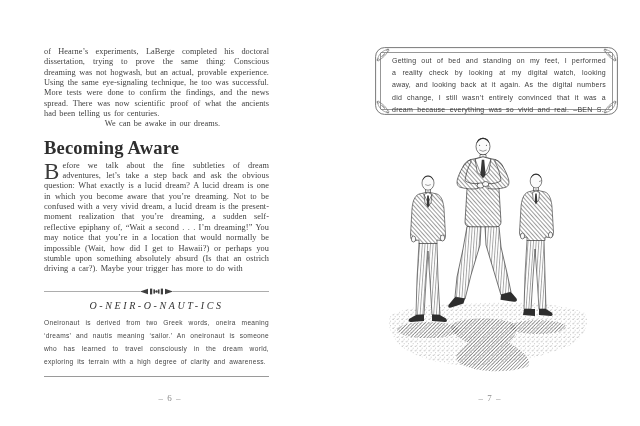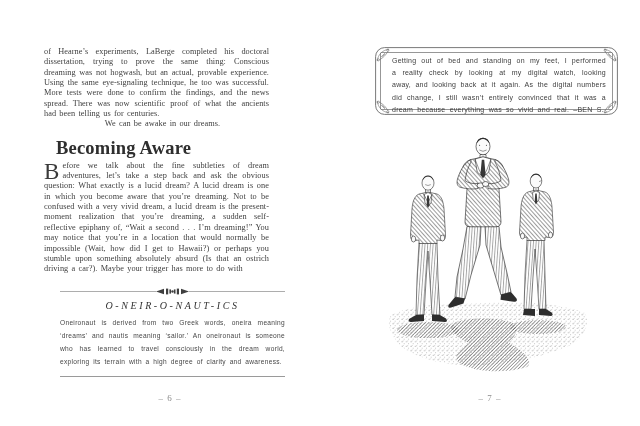--- a/index.html
+++ b/index.html
@@ -8,27 +8,27 @@
     overflow:hidden; font-family:"Liberation Serif", serif; color:#3b3b3b;
   }
   
   .left-col { position:absolute; left:44px; top:47px; width:225px; height:240px; overflow:hidden; }
   .body-text {
     margin:0; font-size:8.3px; line-height:10.35px; text-align:justify;
     word-spacing:1.1px; letter-spacing:0.05px; color:#3e3e3e;
   }
   .indent { text-indent:12px; text-align:center; }
   .heading {
-    margin:8px 0 3px 12px; font-size:18.5px; line-height:20px; font-weight:700;
+    margin:8px 0 3px 0; font-size:18.5px; line-height:20px; font-weight:700;
     color:#2e2e2e; letter-spacing:0.2px;font-family:Liberation Serif, serif;
   }
   .dropcap {
     float:left; font-size:23px; line-height:19px; padding:1px 3px 0 0; color:#3a3a3a;
   }
-  .sidebar { position:absolute; left:60px; top:287px; width:225px; }
+  .sidebar { position:absolute; left:44px; top:287px; width:225px; }
   .divider-svg { display:block; width:225px; height:9px; }
   .sidebar-title {
     text-align:center; font-style:italic; font-size:10px; letter-spacing:2.6px;
     margin:4px 0 6px 0; color:#343434; white-space:nowrap;
   }
   .sidebar-body {
     font-family:"Liberation Sans", sans-serif; font-size:6.6px; line-height:12.9px;
     text-align:justify; color:#474747; letter-spacing:0.3px; word-spacing:1.6px; margin:0;
   }
   .bottom-rule { margin-top:7px; height:1px; background:#9a9a9a; }

